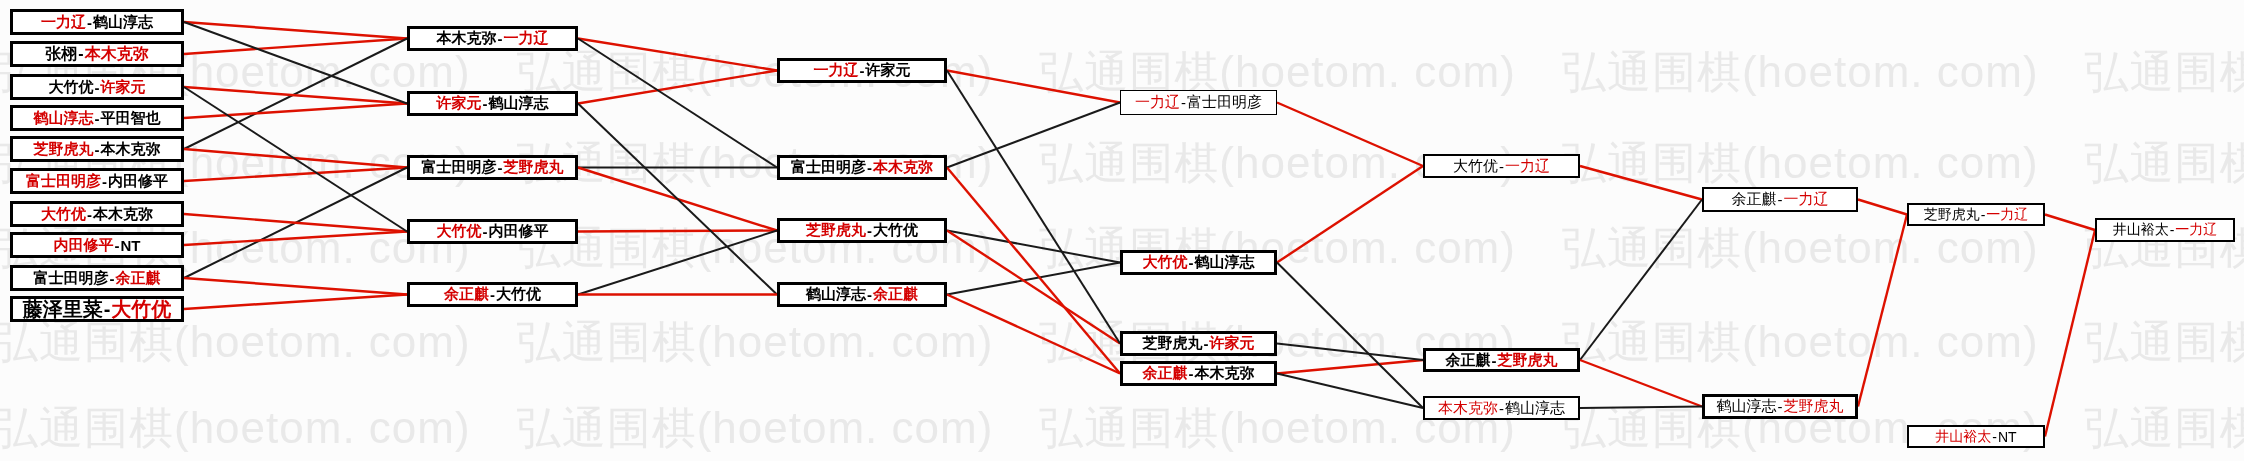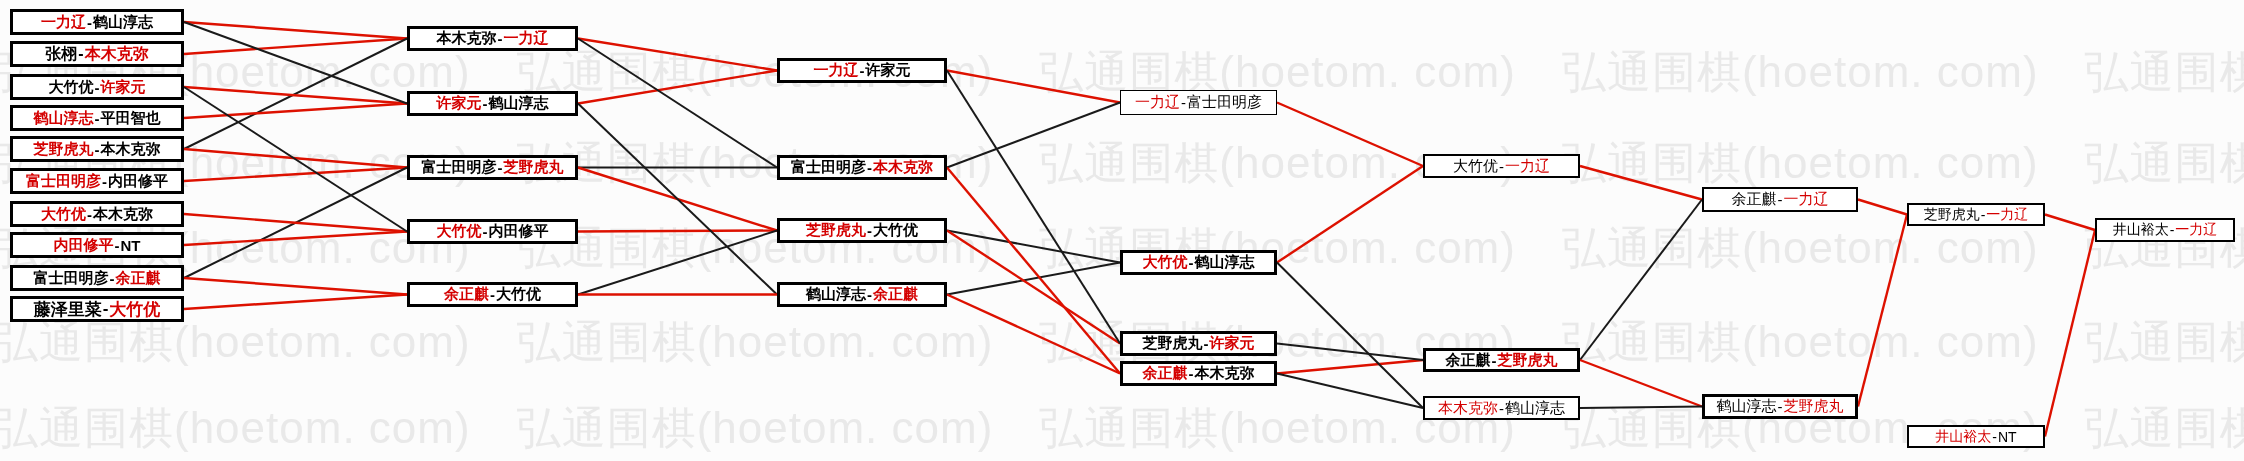--- a/index.html
+++ b/index.html
@@ -120,21 +120,21 @@
       <div class="match" style="left: 10px; top: 232px; width: 174px; height: 26px; border-width: 3px; font-size: 15px; font-weight: bold;">
         <span class="p-win">内田修平</span>
         <span class="dash">-</span>
         <span class="p-loss">NT</span>
       </div>
       <div class="match" style="left: 10px; top: 265px; width: 174px; height: 26px; border-width: 3px; font-size: 15px; font-weight: bold;">
         <span class="p-loss">富士田明彦</span>
         <span class="dash">-</span>
         <span class="p-win">余正麒</span>
       </div>
-      <div class="match" style="left: 10px; top: 296px; width: 174px; height: 26px; border-width: 3px; font-size: 17px; font-weight: bold;">
+      <div class="match" style="left: 10px; top: 296px; width: 174px; height: 26px; border-width: 3px; font-size: 20px; font-weight: bold;">
         <span class="p-loss">藤泽里菜</span>
         <span class="dash">-</span>
         <span class="p-win">大竹优</span>
       </div>
       <div class="match" style="left: 407px; top: 26px; width: 171px; height: 25px; border-width: 3px; font-size: 15px; font-weight: bold;">
         <span class="p-loss">本木克弥</span>
         <span class="dash">-</span>
         <span class="p-win">一力辽</span>
       </div>
       <div class="match" style="left: 407px; top: 91px; width: 171px; height: 25px; border-width: 3px; font-size: 15px; font-weight: bold;">

